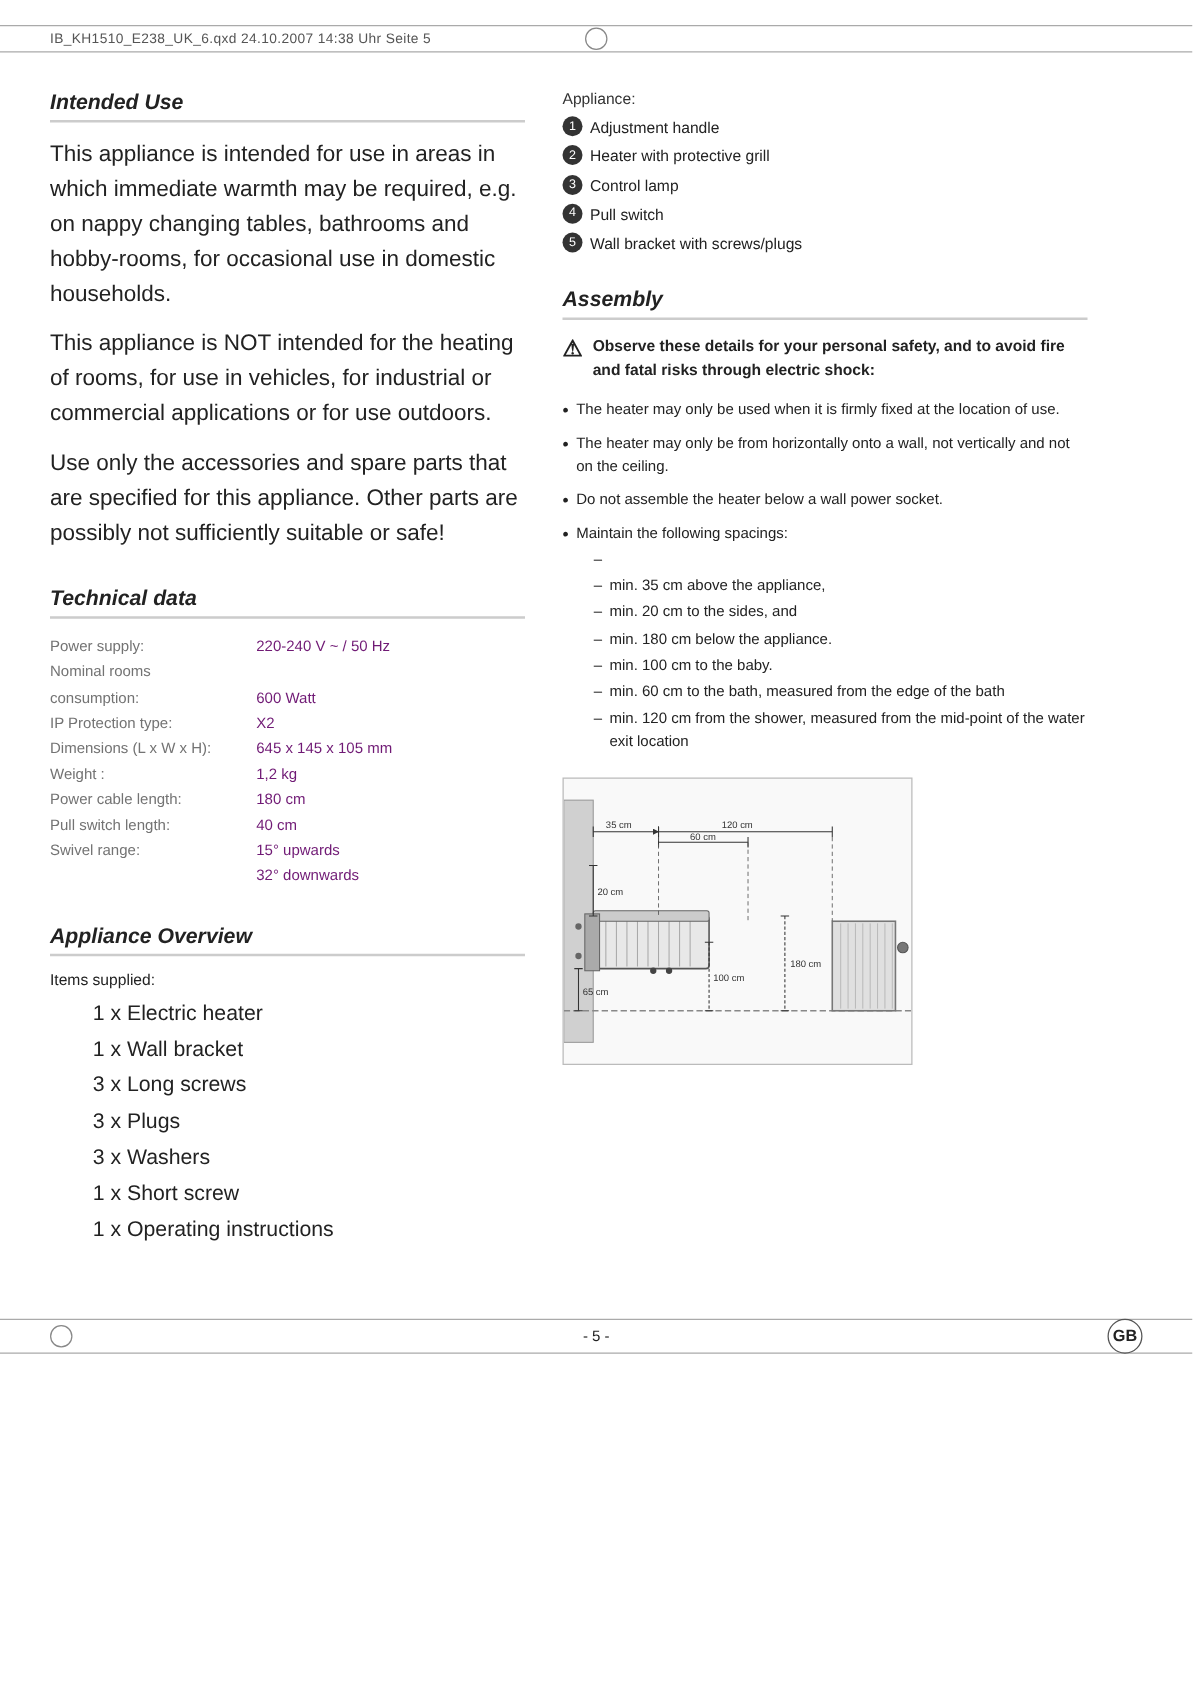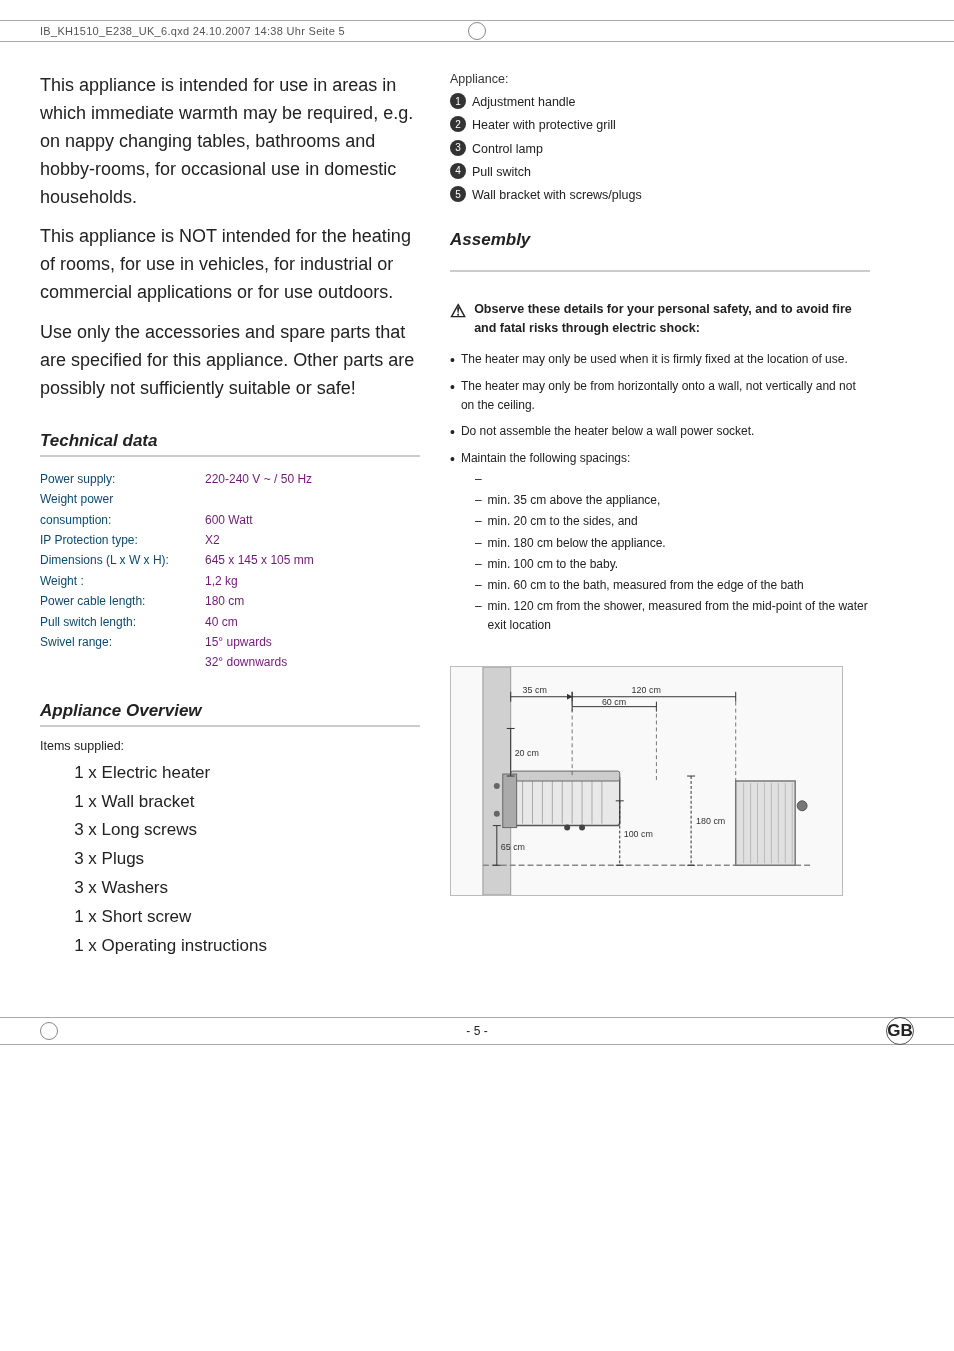--- a/index.html
+++ b/index.html
@@ -76,21 +76,21 @@
     }
 
     
     .intended-use { margin-bottom: 28px; }
     .intended-use p { font-size: 18px; line-height: 1.55; margin-bottom: 12px; }
 
     
     .technical-data { margin-bottom: 28px; }
     .tech-table { width: 100%; font-size: 12px; line-height: 1.7; }
     .tech-row { display: flex; }
-    .tech-label { width: 165px; flex-shrink: 0; color: #0c4a6e; }
+    .tech-label { width: 165px; flex-shrink: 0; color: #737373; }
     .tech-value { color: #701a75; }
 
     
     .appliance-overview { margin-bottom: 16px; }
     .appliance-overview p { font-size: 12.5px; margin-bottom: 6px; }
     .items-list { font-size: 17px; line-height: 1.7; padding-left: 20px; }
     .items-list li { list-style: none; }
 
     
     .appliance-right { margin-bottom: 24px; }
@@ -100,43 +100,43 @@
     .num-circle {
       display: inline-flex; align-items: center; justify-content: center;
       width: 16px; height: 16px; border-radius: 50%;
       background: #333; color: #fff; font-size: 10px; flex-shrink: 0; margin-top: 1px;
     }
 
     
     .assembly-section { }
     .assembly-title {
       font-size: 17px; font-weight: bold; font-style: italic;
-      border-bottom: 2px solid #ccc; padding-bottom: 20px; margin-bottom: 28px;
+      border-bottom: 2px solid #ccc; padding-bottom: 4px; margin-bottom: 12px;
     }
     .warning-box {
       display: flex; gap: 8px; font-size: 12.5px; font-weight: bold;
       line-height: 1.5; margin-bottom: 12px; align-items: flex-start;
     }
     .warning-triangle {
       font-size: 18px; flex-shrink: 0; margin-top: -2px;
     }
     .assembly-bullets { font-size: 12px; line-height: 1.6; }
     .assembly-bullets > .bullet-item {
       display: flex; gap: 6px; margin-bottom: 6px; align-items: flex-start;
     }
     .bullet-dot { flex-shrink: 0; font-size: 14px; margin-top: -1px; }
     .sub-bullets { margin-left: 14px; margin-top: 2px; }
     .sub-item { display: flex; gap: 6px; margin-bottom: 2px; }
     .sub-dash { flex-shrink: 0; }
 
     
     .diagram-area {
-      margin-top: 28px;
+      margin-top: 16px;
       border: 1.5px solid #bbb;
-      width: 393px;
+      width: 280px;
       height: 230px;
       position: relative;
       background: #f9f9f9;
       overflow: hidden;
     }
 
     
     .footer {
       border-top: 1.5px solid #aaa;
       border-bottom: 1.5px solid #aaa;
@@ -147,21 +147,21 @@
       font-size: 12px;
       margin-top: 10px;
       position: relative;
     }
     .footer-page { flex: 1; text-align: center; }
     .footer-gb {
       position: absolute; right: 40px;
       border: 1.5px solid #555; border-radius: 50%;
       width: 28px; height: 28px;
       display: flex; align-items: center; justify-content: center;
-      font-size: 17px; font-weight: bold;
+      font-size: 13px; font-weight: bold;
     }
     .footer-circle-left {
       position: absolute; left: 40px;
       width: 18px; height: 18px;
       border: 1.5px solid #888; border-radius: 50%;
       background: #fff;
     }
 
     
     .diagram-svg { width: 100%; height: 100%; }
@@ -175,34 +175,35 @@
   <div class="top-bar">
     <span class="top-bar-text">IB_KH1510_E238_UK_6.qxd   24.10.2007   14:38 Uhr   Seite 5</span>
     <div class="top-bar-circle"></div>
   </div>
 
   <div class="content">
 
     <div class="left-col">
 
       <div class="intended-use">
+        <div class="section-title">Intended Use</div>
         <p>This appliance is intended for use in areas in which immediate warmth may be required, e.g. on nappy changing tables, bathrooms and hobby-rooms, for occasional use in domestic households.</p>
         <p>This appliance is NOT intended for the heating of rooms, for use in vehicles, for industrial or commercial applications or for use outdoors.</p>
         <p>Use only the accessories and spare parts that are specified for this appliance. Other parts are possibly not sufficiently suitable or safe!</p>
       </div>
 
       <div class="technical-data">
         <div class="section-title">Technical data</div>
         <div class="tech-table" id="tech-table">
             <div class="tech-row">
               <span class="tech-label">Power supply:</span>
               <span class="tech-value">220-240 V ~ / 50 Hz</span>
             </div>
             <div class="tech-row">
-              <span class="tech-label">Weight power</span>
+              <span class="tech-label">Nominal rooms</span>
               <span class="tech-value"></span>
             </div>
             <div class="tech-row">
               <span class="tech-label">consumption:</span>
               <span class="tech-value">600 Watt</span>
             </div>
             <div class="tech-row">
               <span class="tech-label">IP Protection type:</span>
               <span class="tech-value">X2</span>
             </div>

